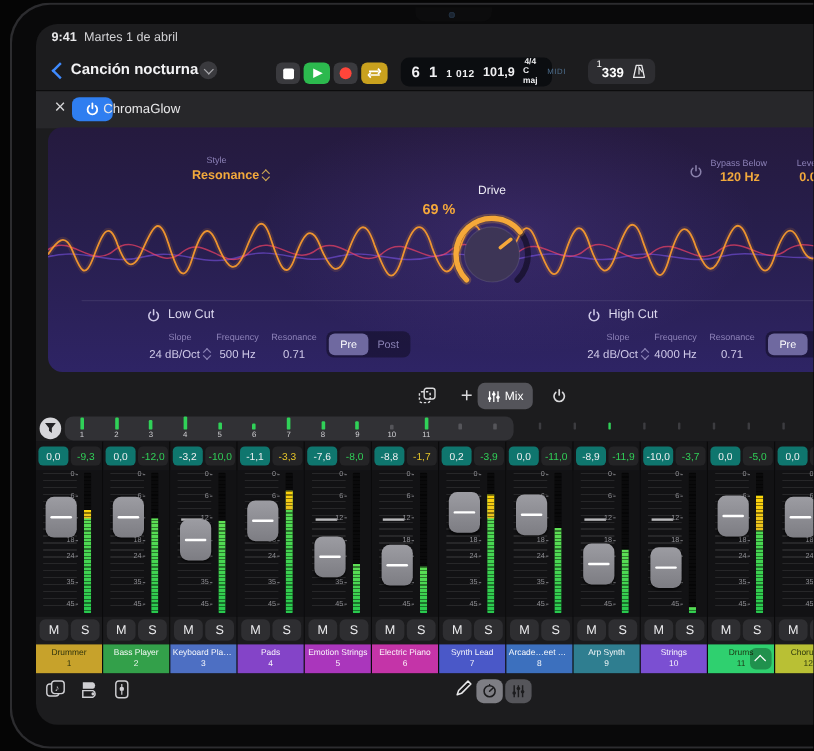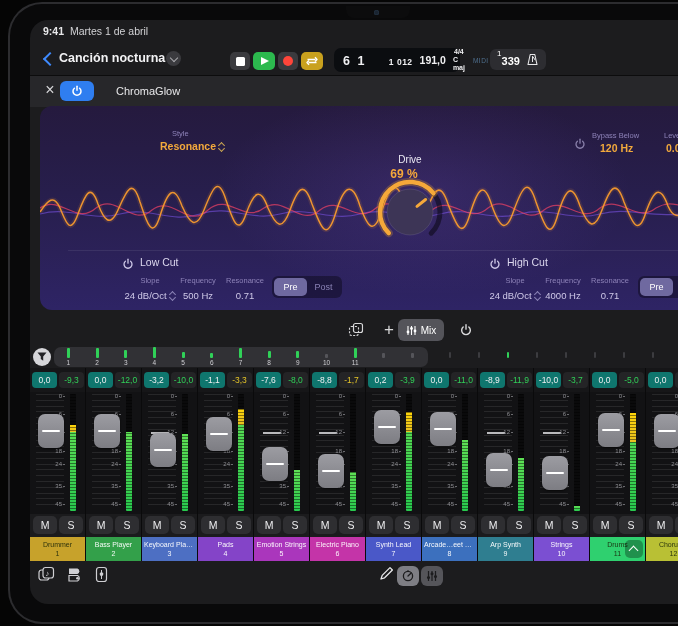--- a/index.html
+++ b/index.html
@@ -35,37 +35,37 @@
      border-top:4.5px solid transparent;border-bottom:4.5px solid transparent;}
   .btn-record{left:248px;width:20px;}
   .rec-dot{position:absolute;left:5px;top:4px;width:10px;height:10px;border-radius:50%;background:#ff453a;}
   .btn-cycle{left:271px;width:22px;background:#c9a11e;}
 
   .lcd{position:absolute;left:304px;top:1px;width:126px;height:24px;background:#0b0d10;border-radius:7px;
        display:flex;align-items:center;color:#f0f0f2;}
   .lcd-pos{margin-left:9px;white-space:nowrap;}
   .lcd-bar{font-size:12.5px;font-weight:bold;}
   .lcd-beat{font-size:12.5px;font-weight:bold;margin-left:3px;}
-  .lcd-sub{font-size:8.5px;font-weight:bold;margin-left:20px;letter-spacing:.5px;}
+  .lcd-sub{font-size:8.5px;font-weight:bold;margin-left:3px;letter-spacing:.5px;}
   .lcd-tempo{font-size:10.5px;font-weight:bold;margin-left:7px;}
   .lcd-stack{margin-left:7px;display:flex;flex-direction:column;align-items:center;line-height:8px;}
   .lcd-sig{font-size:7px;font-weight:bold;}
   .lcd-key{font-size:7px;font-weight:bold;}
   .lcd-midi{margin-left:8px;font-size:6.5px;color:#4e6f8e;letter-spacing:.5px;}
   .count-pill{position:absolute;left:460px;top:2px;width:56px;height:21px;background:#2d2d31;border-radius:6px;
        display:flex;align-items:center;justify-content:center;gap:6px;color:#fff;}
   .count-first{font-size:8px;vertical-align:top;position:relative;top:-2px;}
   .count-rest{font-size:11px;font-weight:bold;}
 
   
   .plugin-header{position:absolute;left:0;top:55px;width:100%;height:31px;background:#27272a;border-top:1px solid #0c0c0d;}
   .plugin-close{position:absolute;left:11px;top:5px;width:18px;height:18px;color:#d6d6d8;font-size:16px;line-height:18px;text-align:center;}
   .plugin-power{position:absolute;left:30px;top:5px;width:34px;height:20px;background:#2f7ef0;border-radius:6px;}
   .plugin-power svg{position:absolute;left:50%;top:50%;transform:translate(-50%,-50%);}
-  .plugin-title{position:absolute;left:86px;top:9px;font-size:11px;color:#e8e8ea;}
+  .plugin-title{position:absolute;left:56px;top:9px;font-size:11px;color:#e8e8ea;}
 
   
   .panel{position:absolute;left:10px;top:86px;width:660px;height:204px;border-radius:12px 12px 0 12px;overflow:hidden;
     background:
       radial-gradient(ellipse 320px 160px at 58% 42%, rgba(140,95,235,.16), transparent 65%),
       linear-gradient(180deg,#251a3e 0%,#271e4c 42%,#2b2158 72%,#2e2465 100%);}
   .panel-label{font-size:7.5px;color:#8d82b8;}
   .panel-val{font-size:10.5px;font-weight:bold;color:#f2a93c;white-space:nowrap;}
   .model-box{position:absolute;left:14px;top:18px;width:84px;height:33px;background:rgba(12,6,32,.5);border-radius:8px;}
   .model-box .panel-label{position:absolute;left:10px;top:5px;}
@@ -79,21 +79,21 @@
   .updown i.dn{bottom:1px;transform:rotate(45deg);}
   .pwr-icon{opacity:.75;}
   .bypass-pwr{position:absolute;left:534px;top:30px;}
   .bypass-label{position:absolute;left:552px;top:25px;}
   .bypass-val{position:absolute;left:560px;top:36px;}
   .level-label{position:absolute;left:624px;top:25px;}
   .level-val{position:absolute;left:626px;top:36px;}
 
   .waves{position:absolute;left:0;top:44px;width:660px;height:120px;}
   .drive-label{position:absolute;left:330px;top:48px;width:80px;text-align:center;font-size:10px;color:#eceaf4;}
-  .drive-val{position:absolute;left:324px;top:61px;width:80px;text-align:center;font-size:12px;font-weight:bold;color:#f5a83a;}
+  .drive-val{position:absolute;left:312px;top:61px;width:80px;font-size:12px;font-weight:bold;color:#f5a83a;}
   .knob{position:absolute;left:336px;top:72px;width:68px;height:68px;}
 
   .panel-divider{position:absolute;left:28px;top:144px;width:632px;height:1px;background:rgba(255,255,255,.08);}
   .cut-title{font-size:10.5px;color:#dcd8ee;position:absolute;top:150px;}
   .cut-pwr{position:absolute;top:150px;}
   .cut-param{position:absolute;top:170px;width:70px;text-align:center;}
   .cut-param .panel-label{display:block;}
   .cut-param .cp-val{font-size:9.5px;color:#cfc9e8;margin-top:3px;white-space:nowrap;}
   .prepost{position:absolute;top:170px;width:70px;height:22px;background:rgba(0,0,0,.35);border-radius:6px;display:flex;align-items:center;padding:0 2px;box-sizing:border-box;}
   .seg{flex:1;height:18px;border-radius:5px;font-size:9px;line-height:18px;text-align:center;color:#8a82b5;}
@@ -197,21 +197,21 @@
             <path d="M10 1.2l2 2.3-2 2.1M4 4.4L2 6.5l2 2.2" stroke="#fff" stroke-width="1.4" fill="none" stroke-linejoin="round"></path>
           </svg>
         </div>
 
         <div class="lcd">
           <span class="lcd-pos">
             <span class="lcd-bar">6</span>
             <span class="lcd-beat">1</span>
             <span class="lcd-sub">1 012</span>
           </span>
-          <span class="lcd-tempo">191,0</span>
+          <span class="lcd-tempo">101,9</span>
           <span class="lcd-stack">
             <span class="lcd-sig">4/4</span>
             <span class="lcd-key">C maj</span>
           </span>
           <span class="lcd-midi">MIDI</span>
         </div>
 
         <div class="count-pill">
           <span><span class="count-first">1</span><span class="count-rest">339</span></span>
           <svg width="13" height="13" viewBox="0 0 13 13">

